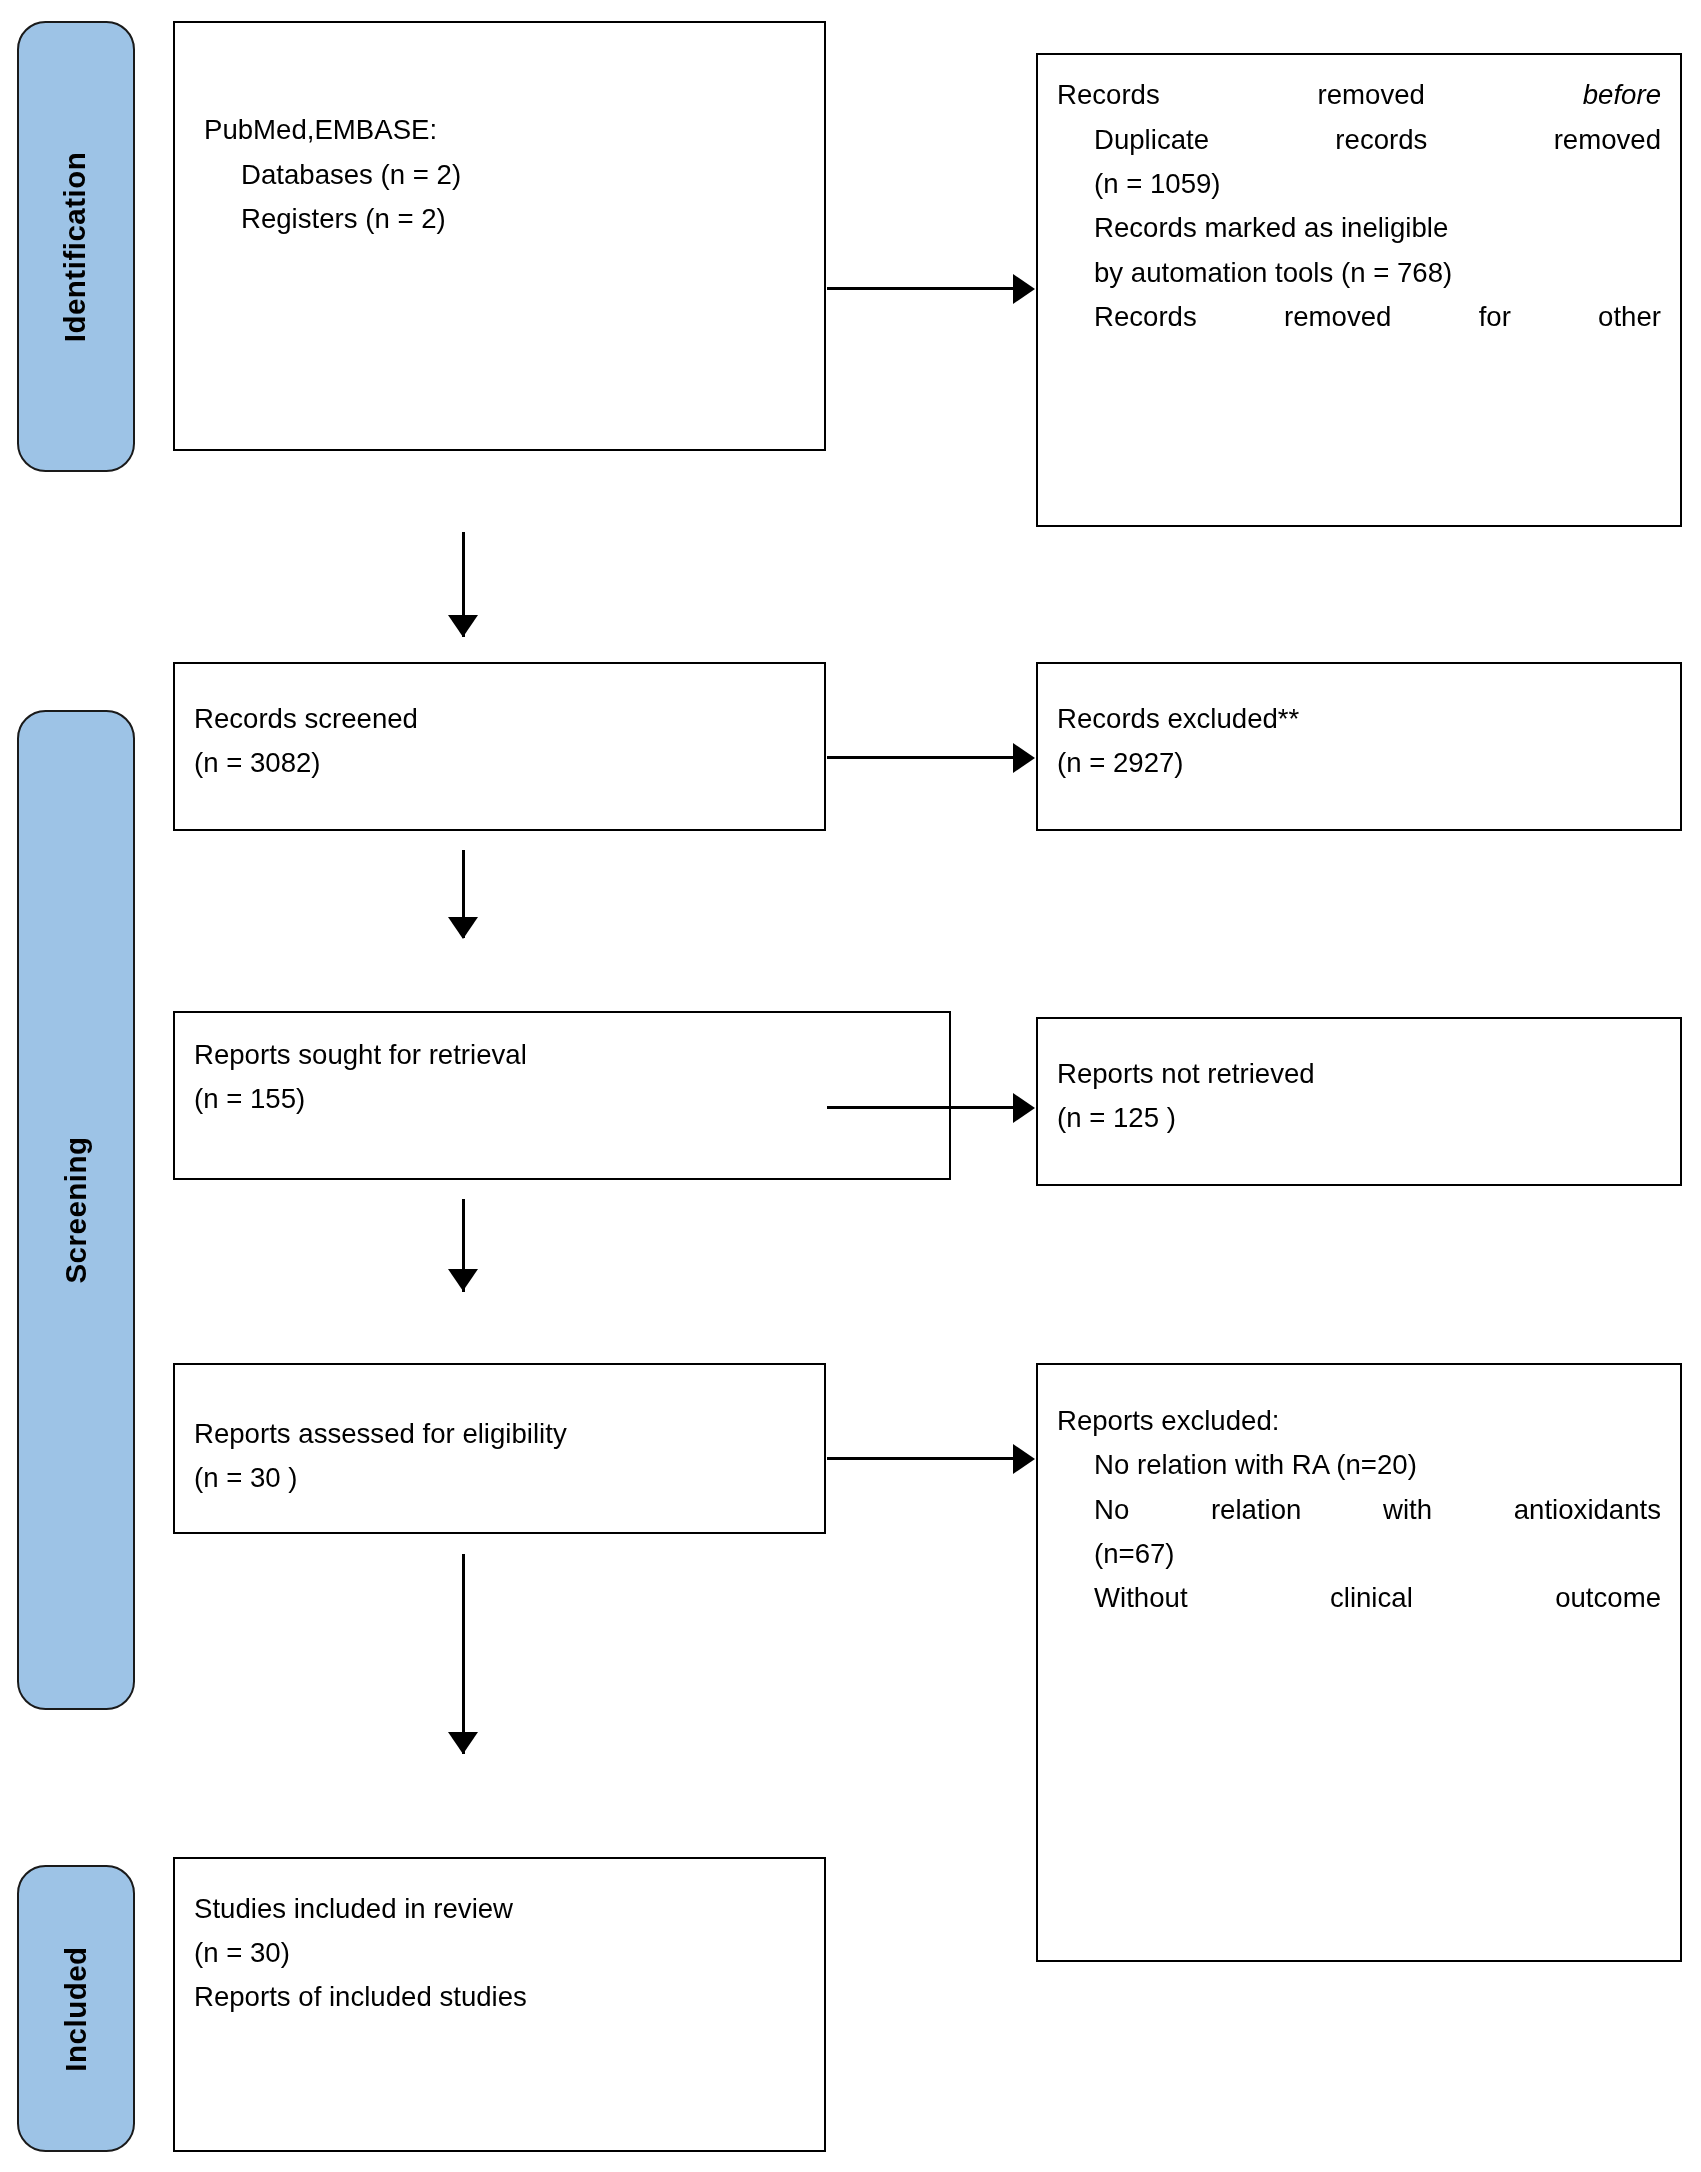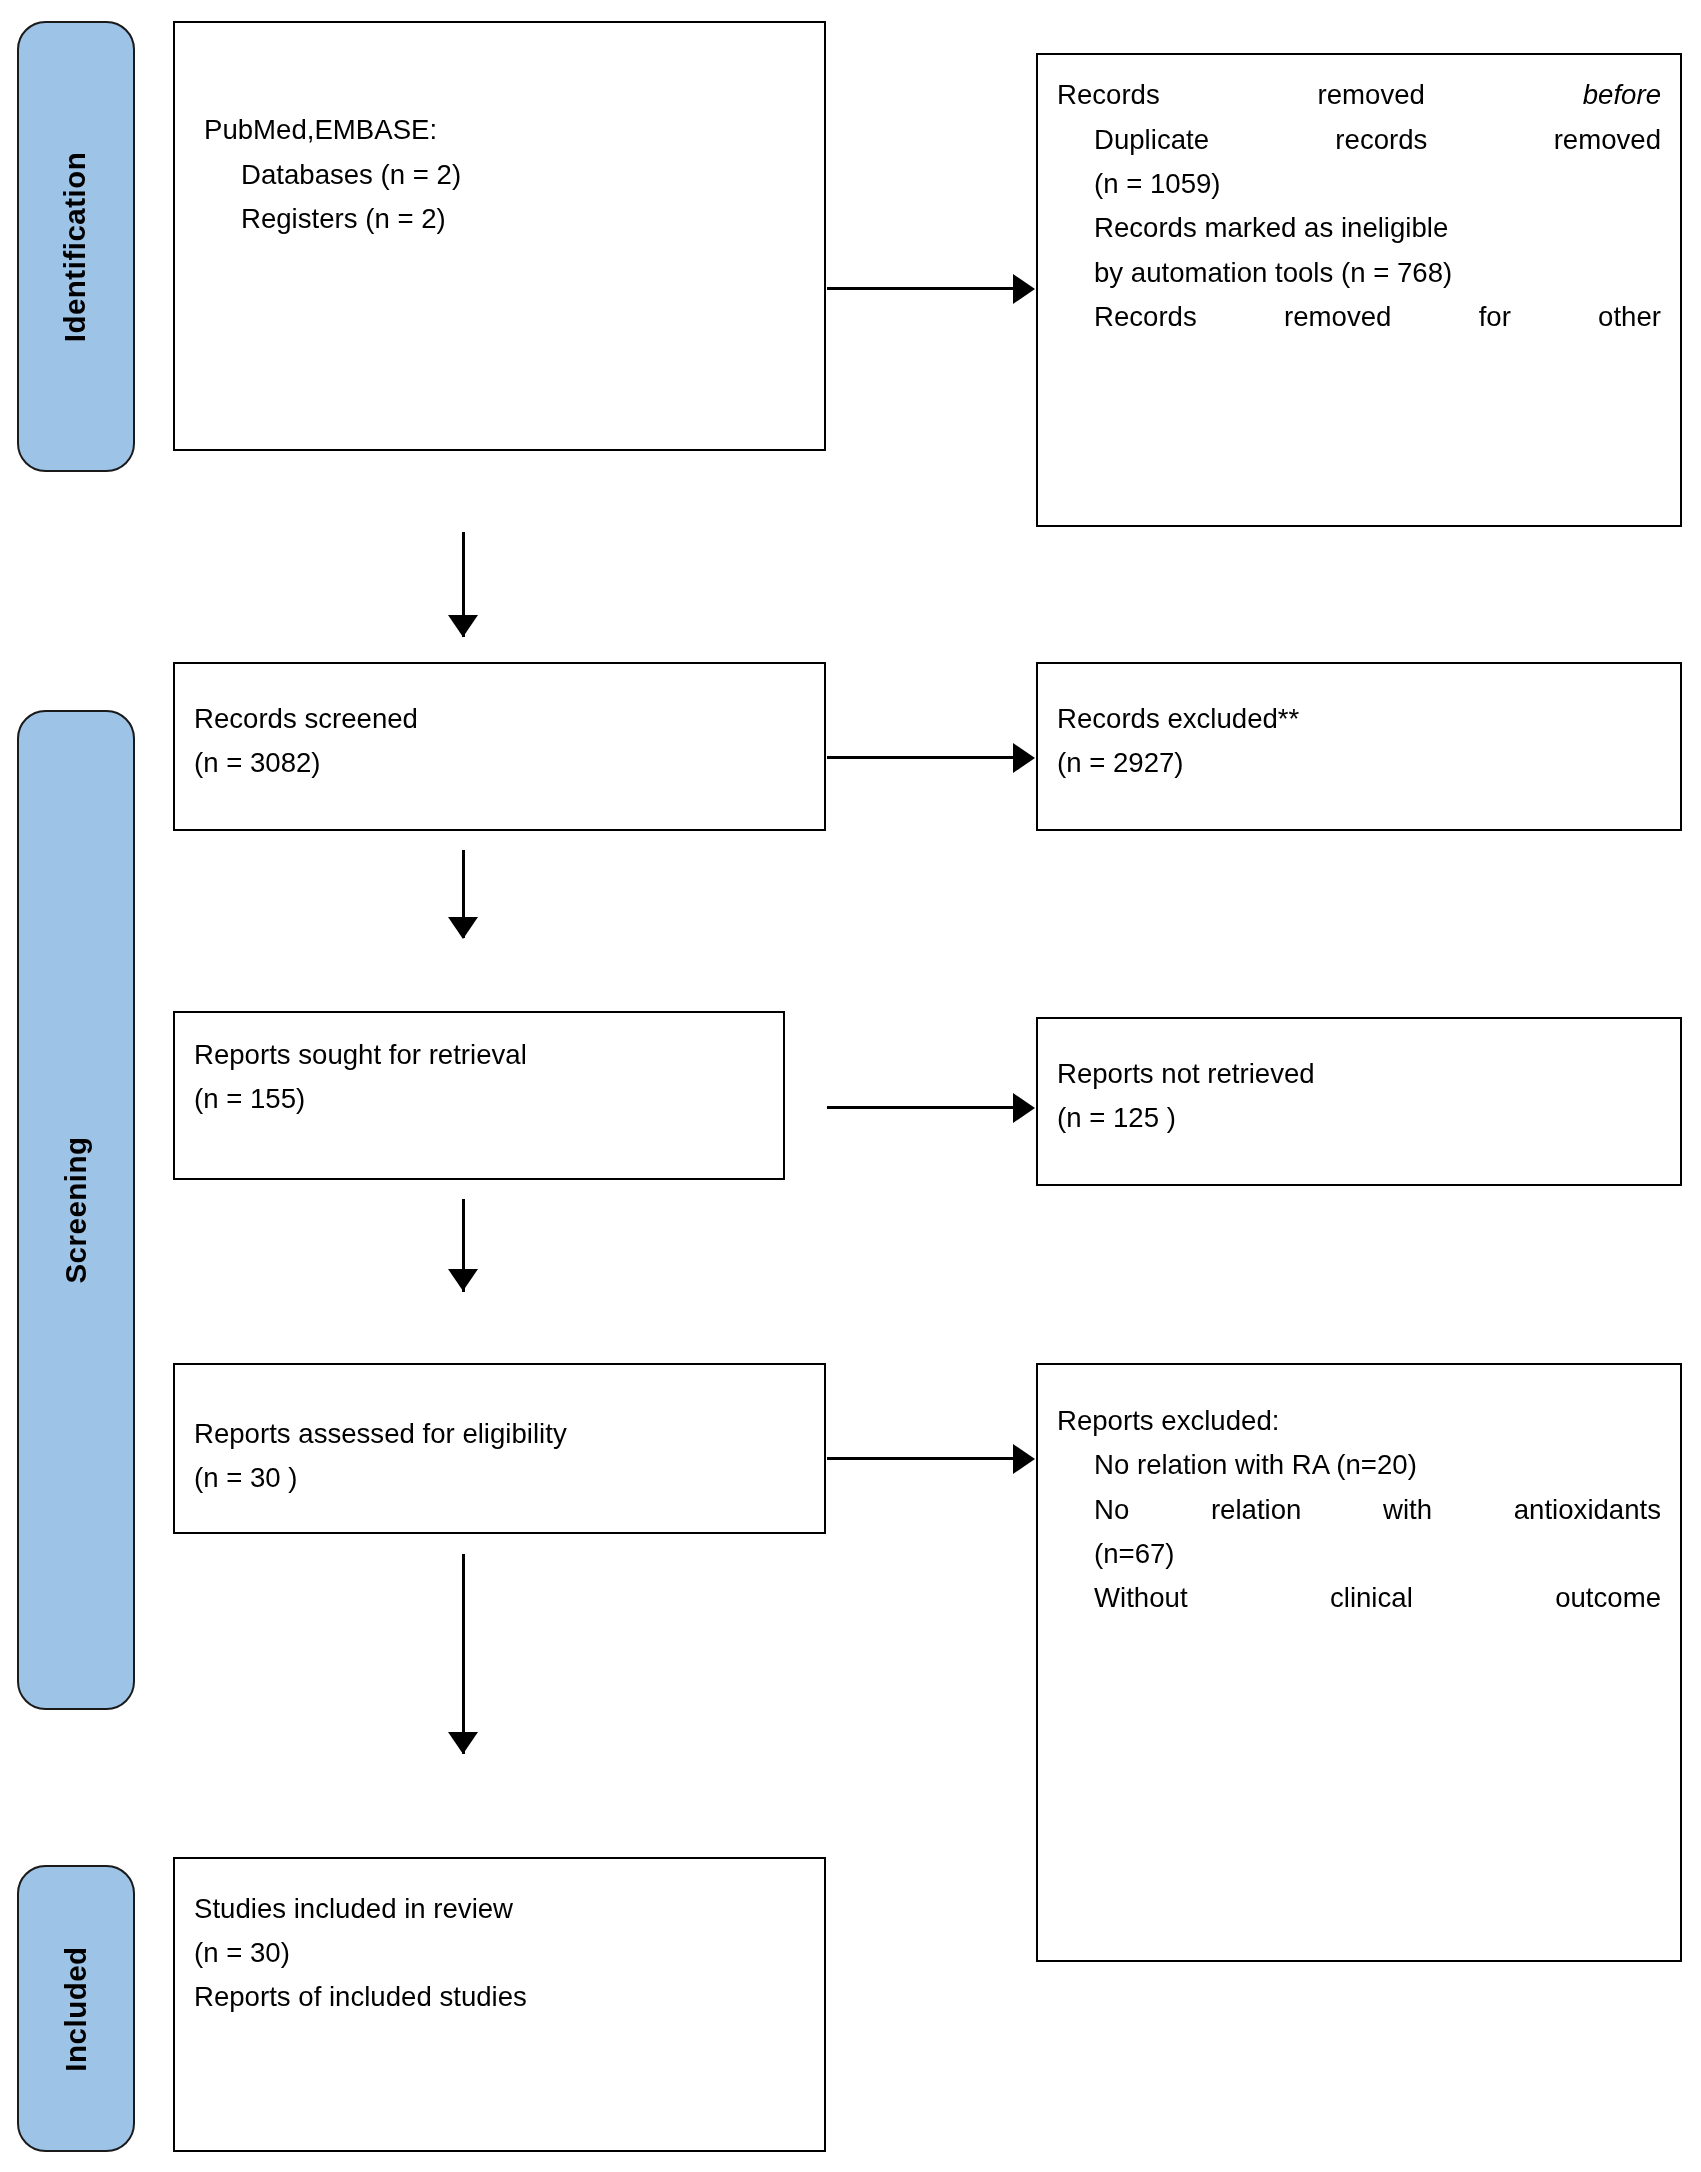--- a/index.html
+++ b/index.html
@@ -137,21 +137,21 @@
     <p>Records excluded**</p>
     <p>(n = 2927)</p>
   </div>
 
   <div class="h-line" style="left:827px; top:756px; width:188px;"></div>
   <div class="h-head" style="left:1013px; top:743px;"></div>
 
   <div class="v-line" style="left:462px; top:850px; height:88px;"></div>
   <div class="v-head" style="left:448px; top:917px;"></div>
 
-  <div class="node" style="left:173px; top:1011px; width:612px; height:169px; ">
+  <div class="node" style="left:173px; top:1011px; width:778px; height:169px; ">
     <p>Reports sought for retrieval</p>
     <p>(n = 155)</p>
   </div>
 
   <div class="node" style="left:1036px; top:1017px; width:646px; height:169px; padding-top:34px;">
     <p>Reports not retrieved</p>
     <p>(n = 125 )</p>
   </div>
 
   <div class="h-line" style="left:827px; top:1106px; width:188px;"></div>

